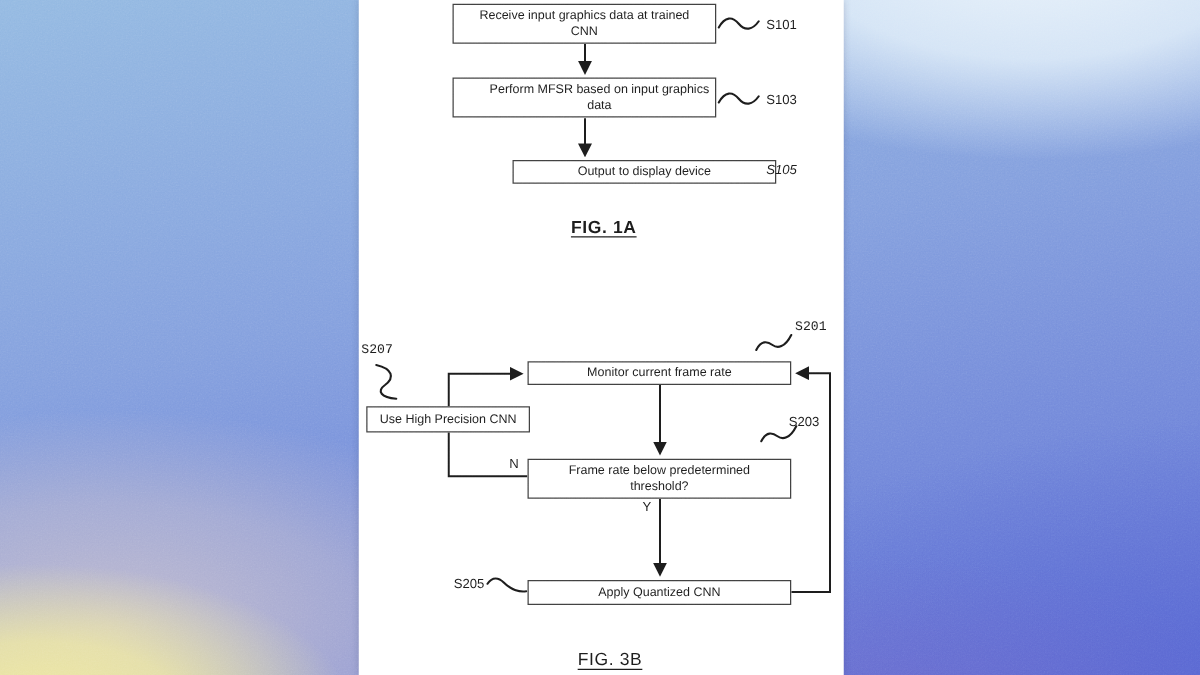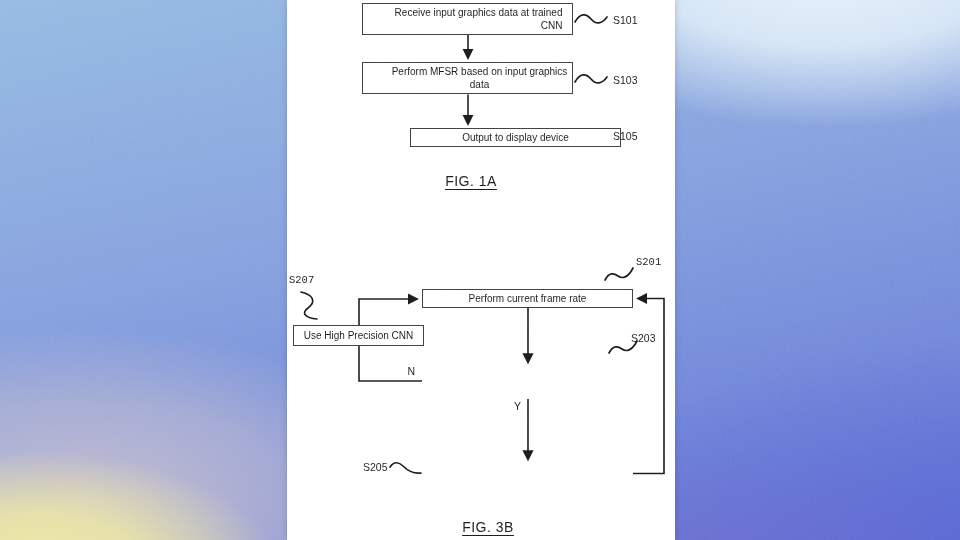--- a/index.html
+++ b/index.html
@@ -29,38 +29,38 @@
   svg.wires{position:absolute;left:0;top:0;width:388px;height:540px;z-index:1;}
   .wire{stroke:#1c1c1c;stroke-width:1.6;fill:none;}
   .squiggle{stroke:#1c1c1c;stroke-width:1.7;fill:none;stroke-linecap:round;}
   .fbox{
     position:absolute;box-sizing:border-box;z-index:2;
     background:#ffffff;border:1.5px solid #404040;
     display:flex;align-items:center;justify-content:center;text-align:center;
     font-size:10px;line-height:1.3;color:#1c1c1c;
   }
   .fbox span{display:inline-block;}
-  #b1a{left:75px;top:3px;width:211px;height:32px;text-align:right;}   #b1a span{max-width:190px;}
+  #b1a{left:75px;top:3px;width:211px;height:32px;}   #b1a span{max-width:190px;}
   #b2a{left:75px;top:62px;width:211px;height:32px;padding-left:24px;}  #b2a span{max-width:182px;}
   #b3a{left:75px;top:128px;width:211px;height:19px;margin-left:48px;}
   #monitor{left:135px;top:289px;width:211px;height:19px;}
   #thresh{left:135px;top:367px;width:211px;height:32px;} #thresh span{max-width:162px;}
   #applyq{left:135px;top:464px;width:211px;height:20px;}
   #uhp{left:6px;top:325px;width:131px;height:21px;}
   .steplab{position:absolute;z-index:3;font-size:10.5px;color:#1c1c1c;white-space:nowrap;}
-  #s101{left:326px;top:14px;} #s103{left:326px;top:74px;text-align:right;} #s105{left:326px;top:130px;}
+  #s101{left:326px;top:14px;} #s103{left:326px;top:74px;text-align:right;} #s105{left:326px;top:130px;font-style:italic;}
   #s201{left:349px;top:256px;font-family:Liberation Mono, monospace;} #s203{left:344px;top:332px;text-align:right;}
   #s205{left:76px;top:461px;} #s207{left:2px;top:274px;font-family:Liberation Mono, monospace;}
   #lblN{left:112px;top:365px;width:16px;text-align:right;}
   #lblY{left:218px;top:400px;width:16px;text-align:right;}
   .cap{
     position:absolute;z-index:3;font-size:14px;color:#1c1c1c;letter-spacing:.5px;
     text-decoration:underline;text-underline-offset:3px;transform:translateX(-50%);white-space:nowrap;
   }
-  #cap1a{left:184px;top:173px;} #cap1b{left:201px;top:519px;}
+  #cap1a{left:196px;top:173px;font-weight:bold;} #cap1b{left:201px;top:519px;}
 </style>
 </head>
 <body>
 
 <div class="bg"></div>
 
 <div class="page">
 
   <svg class="wires" viewBox="0 0 388 540" xmlns="http://www.w3.org/2000/svg">
     <defs>
@@ -96,21 +96,27 @@
     <span>Output to display device</span>
   </div>
 
   <div class="steplab" id="s101">S101</div>
   <div class="steplab" id="s103">S103</div>
   <div class="steplab" id="s105">S105</div>
 
   <div class="cap" id="cap1a">FIG. 1A</div>
 
   <div class="fbox" id="monitor">
-    <span>Perform current frame rate</span>
+    <span>Monitor current frame rate</span>
+  </div>
+  <div class="fbox" id="thresh">
+    <span>Frame rate below predetermined threshold?</span>
+  </div>
+  <div class="fbox" id="applyq">
+    <span>Apply Quantized CNN</span>
   </div>
   <div class="fbox" id="uhp">
     <span>Use High Precision CNN</span>
   </div>
 
   <div class="steplab" id="s201">S201</div>
   <div class="steplab" id="s203">S203</div>
   <div class="steplab" id="s205">S205</div>
   <div class="steplab" id="s207">S207</div>
   <div class="steplab" id="lblN">N</div>

